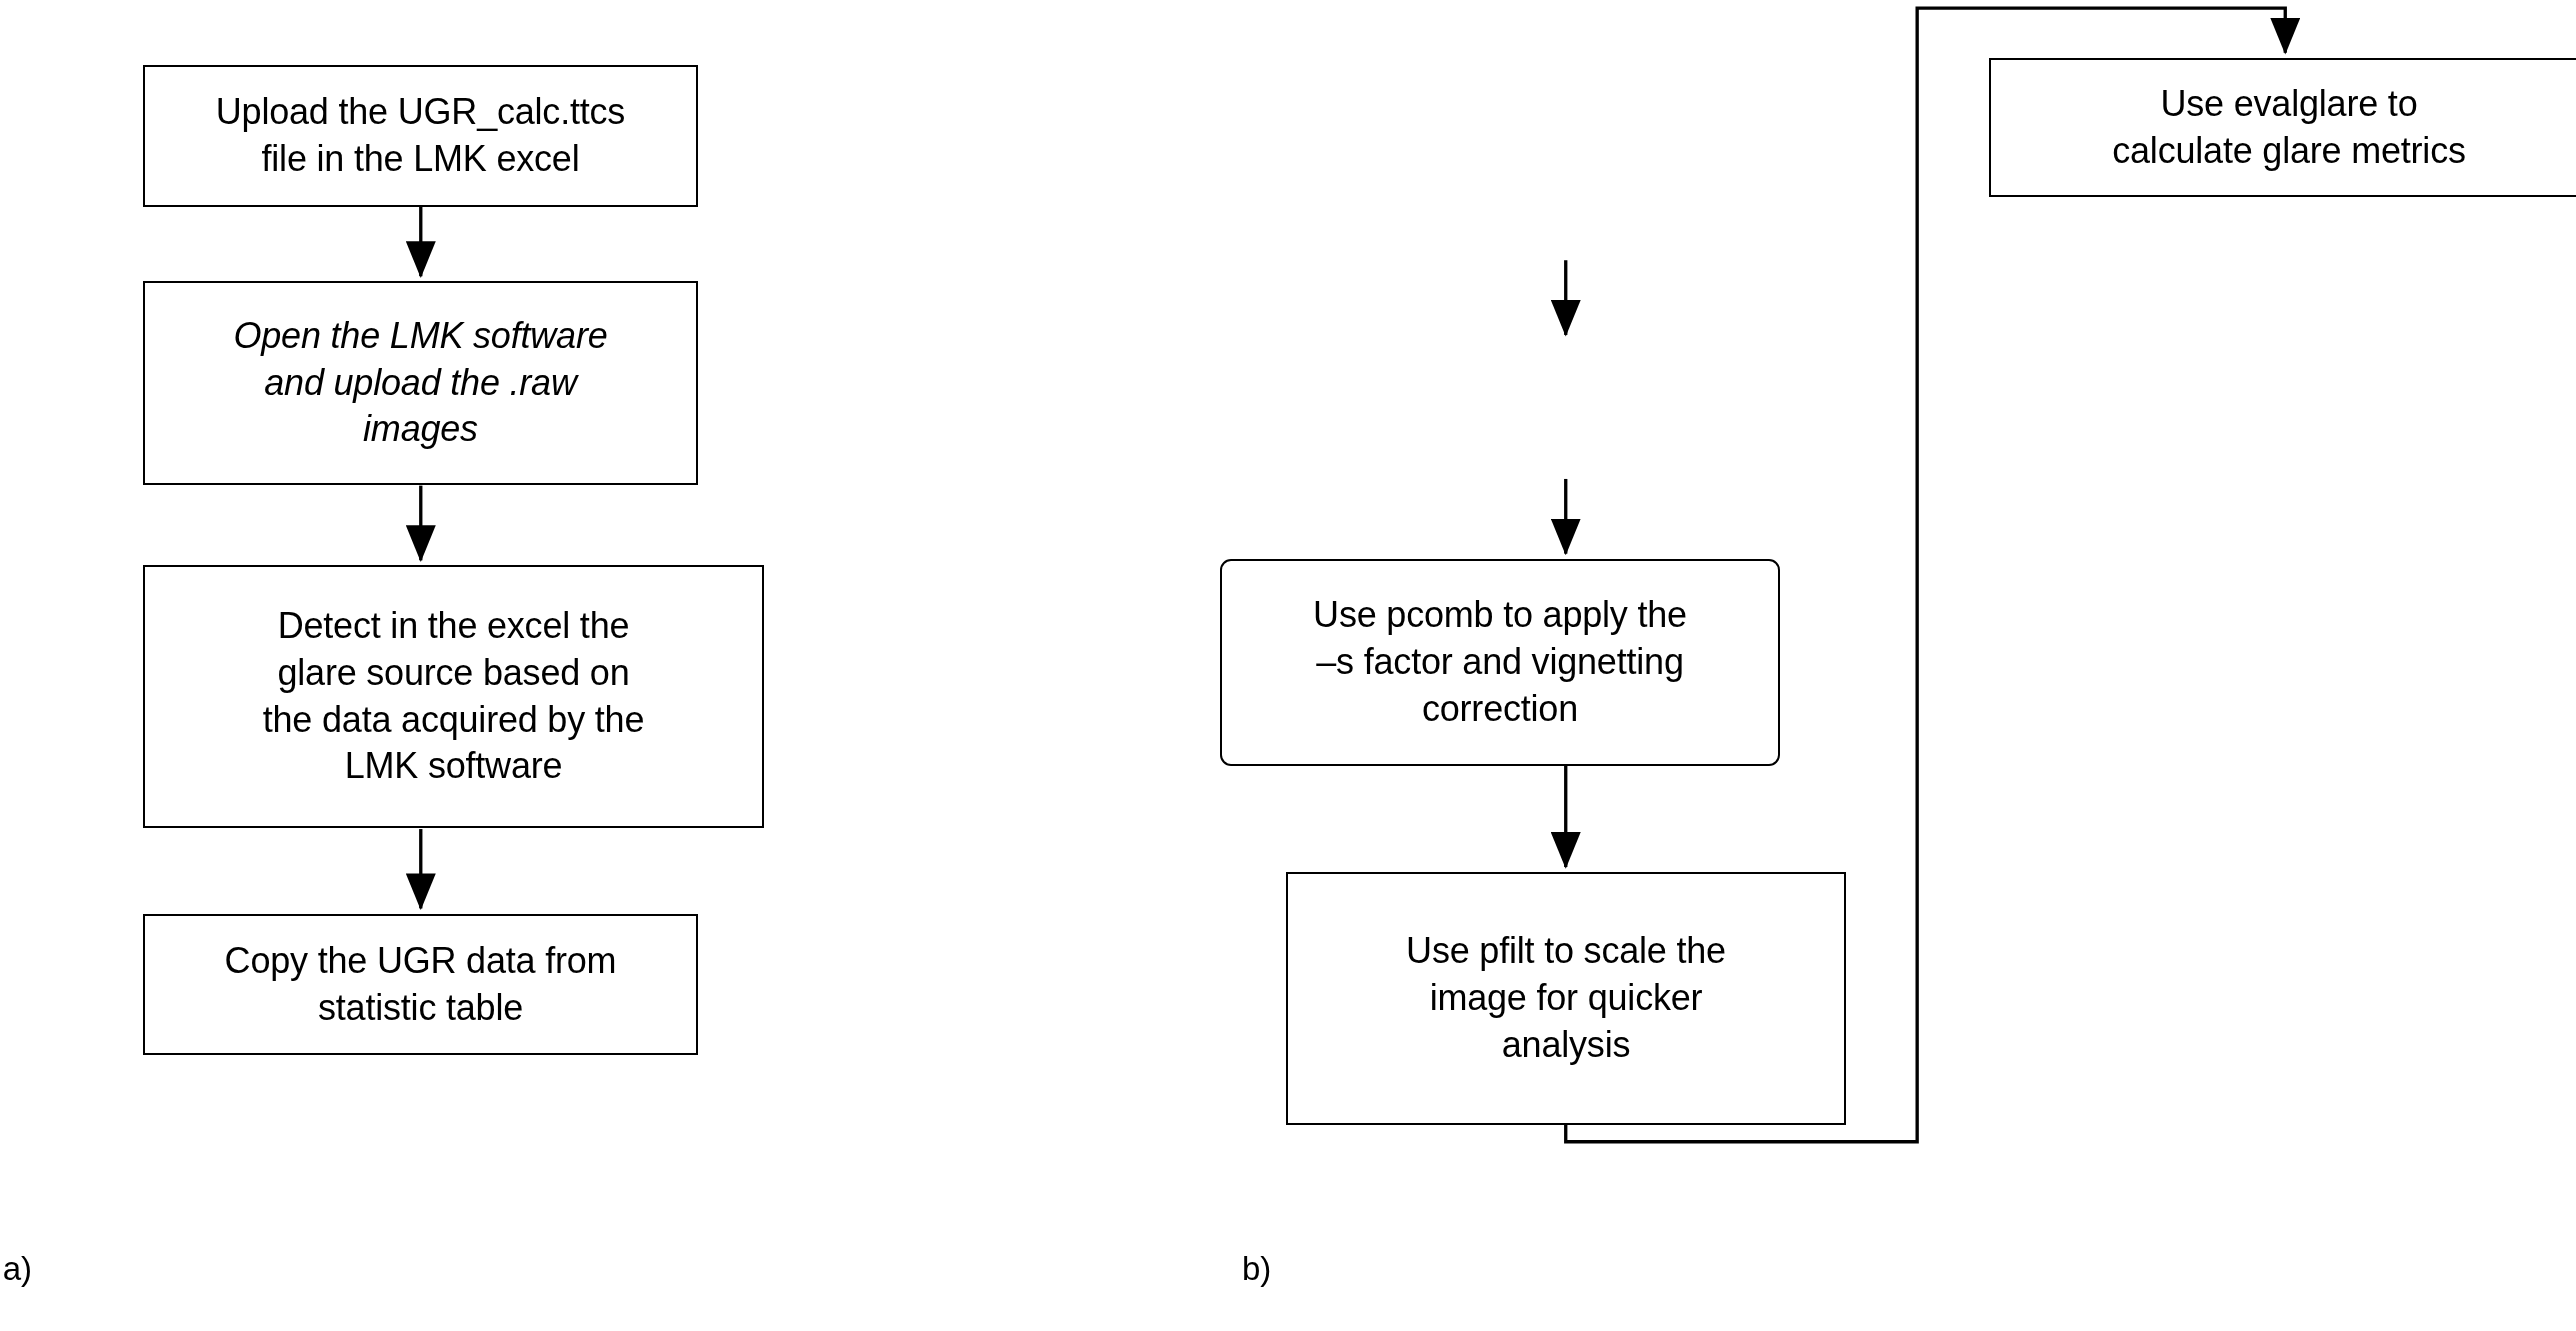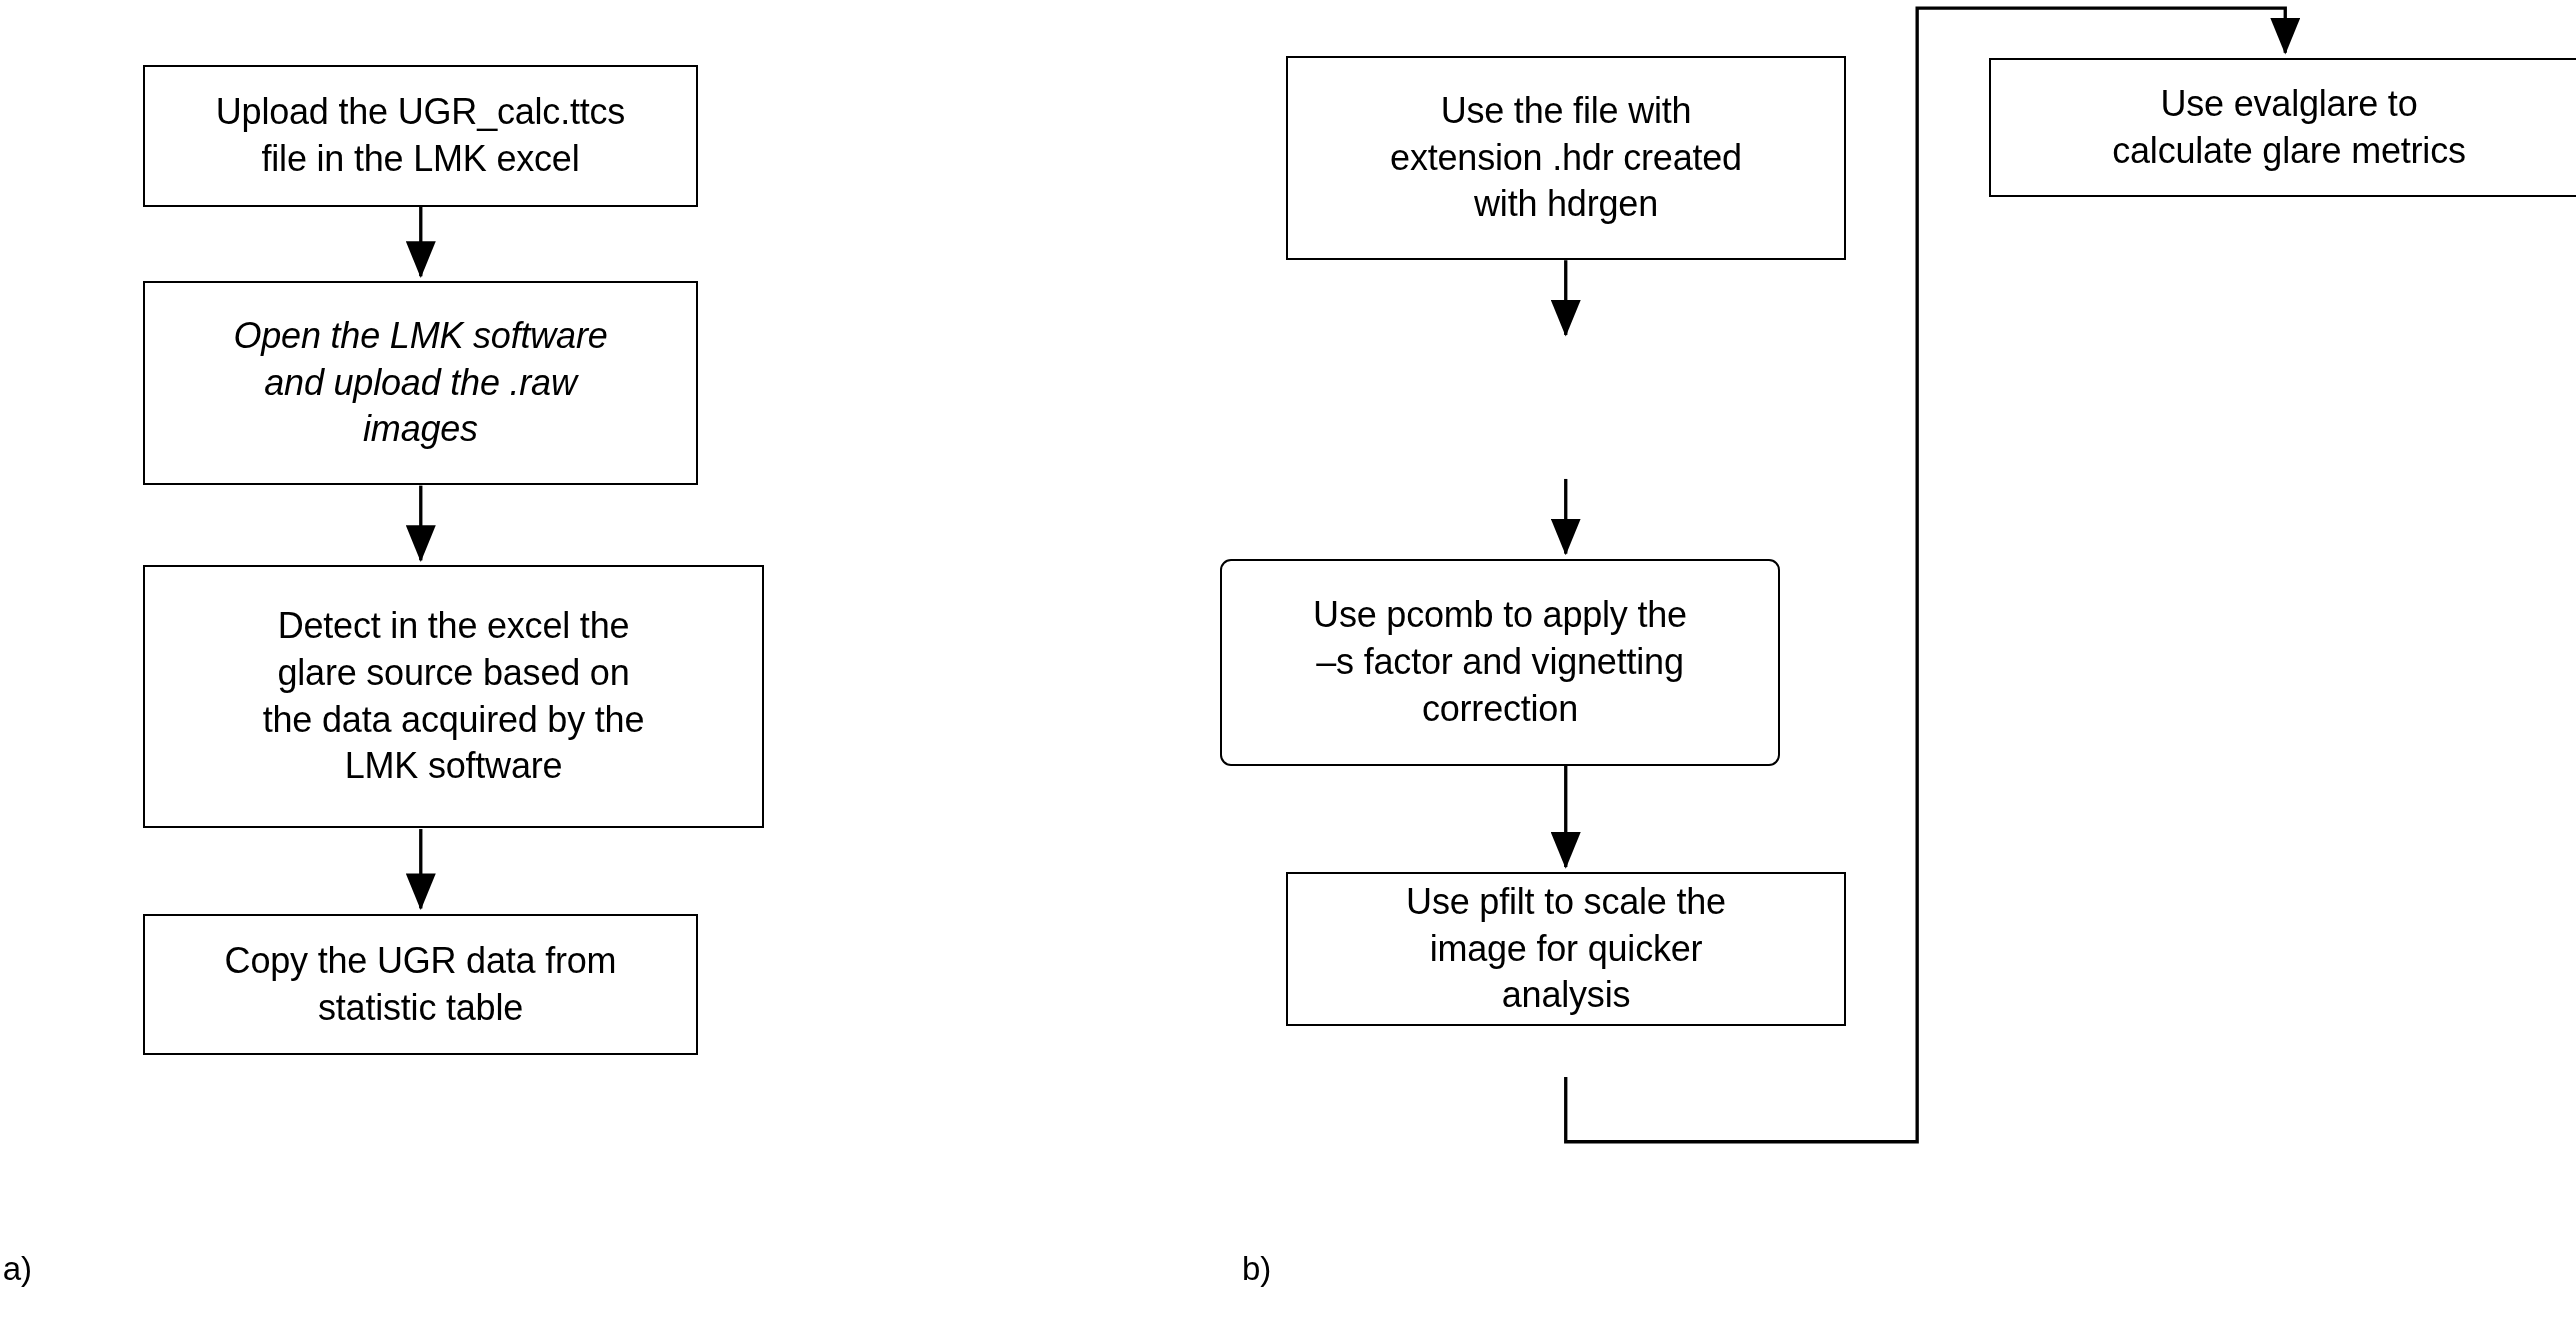--- a/index.html
+++ b/index.html
@@ -89,34 +89,29 @@
 glare source based on
 the data acquired by the
 LMK software</span>
   </div>
 
   <div class="node" style="left:143px; top:914px; width:555px; height:141px;">
     <span class="node-text">Copy the UGR data from
 statistic table</span>
   </div>
 
-  <div class="node" style="left:1286px; top:56px; width:560px; height:204px;">
-    <span class="node-text">Use the file with
-extension .hdr created
-with hdrgen</span>
-  </div>
 
 
   <div class="node" style="left:1220px; top:559px; width:560px; height:207px;border-radius:11px;">
     <span class="node-text">Use pcomb to apply the
 –s factor and vignetting
 correction</span>
   </div>
 
-  <div class="node" style="left:1286px; top:872px; width:560px; height:154px;">
+  <div class="node" style="left:1286px; top:872px; width:560px; height:253px;">
     <span class="node-text">Use pfilt to scale the
 image for quicker
 analysis</span>
   </div>
 
   <div class="node" style="left:1989px; top:58px; width:600px; height:139px;">
     <span class="node-text">Use evalglare to
 calculate glare metrics</span>
   </div>
 

